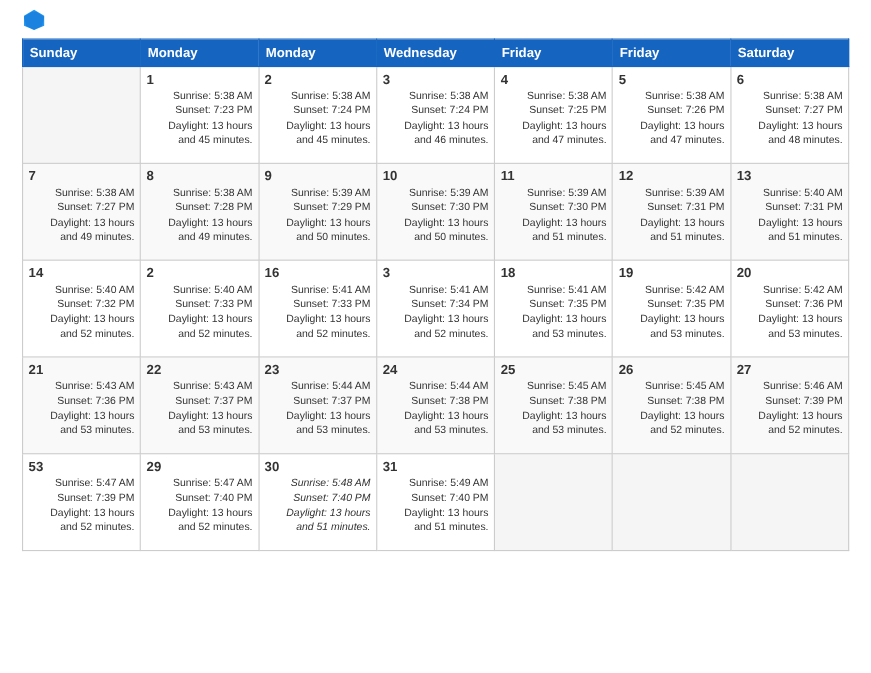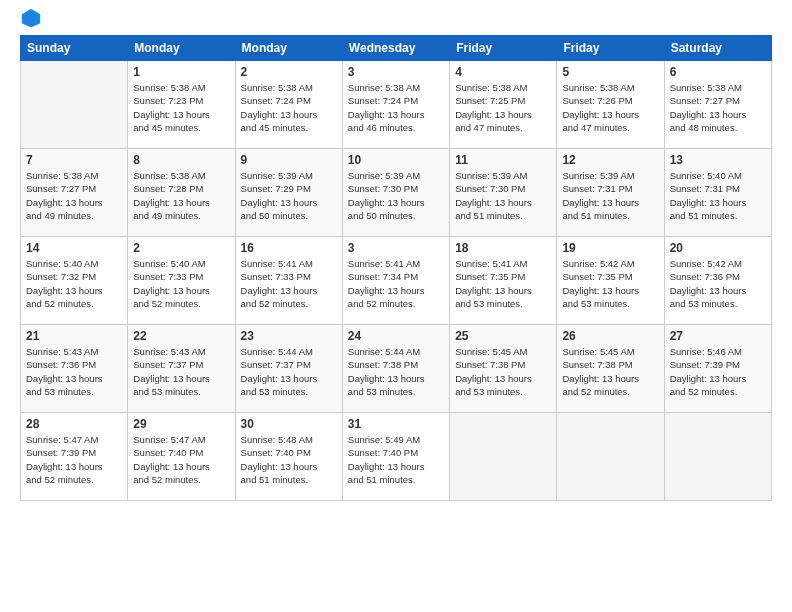--- a/index.html
+++ b/index.html
@@ -78,20 +78,21 @@
     .day-num {
       font-size: 12px;
       font-weight: bold;
       color: #333;
       margin-bottom: 2px;
     }
     .day-info {
       font-size: 9.5px;
       color: #333;
       line-height: 1.4;
+      text-align: right;
     }
     .empty-cell {
       background: #f5f5f5 !important;
     }
   </style>
 </head>
 <body>
 
 <div class="page">
   <div class="header">
@@ -317,36 +318,36 @@
           <td>
             <div class="day-num">27</div>
             <div class="day-info" style="white-space: pre-line;">Sunrise: 5:46 AM
 Sunset: 7:39 PM
 Daylight: 13 hours
 and 52 minutes.</div>
           </td>
         </tr>
         <tr>
           <td>
-            <div class="day-num">28</div>
+            <div class="day-num">53</div>
             <div class="day-info" style="white-space: pre-line;">Sunrise: 5:47 AM
 Sunset: 7:39 PM
 Daylight: 13 hours
 and 52 minutes.</div>
           </td>
           <td>
             <div class="day-num">29</div>
             <div class="day-info" style="white-space: pre-line;">Sunrise: 5:47 AM
 Sunset: 7:40 PM
 Daylight: 13 hours
 and 52 minutes.</div>
           </td>
           <td>
             <div class="day-num">30</div>
-            <div class="day-info" style="white-space: pre-line;">Sunrise: 5:48 AM
+            <div class="day-info" style="white-space: pre-line; font-style: italic;">Sunrise: 5:48 AM
 Sunset: 7:40 PM
 Daylight: 13 hours
 and 51 minutes.</div>
           </td>
           <td>
             <div class="day-num">31</div>
             <div class="day-info" style="white-space: pre-line;">Sunrise: 5:49 AM
 Sunset: 7:40 PM
 Daylight: 13 hours
 and 51 minutes.</div>

